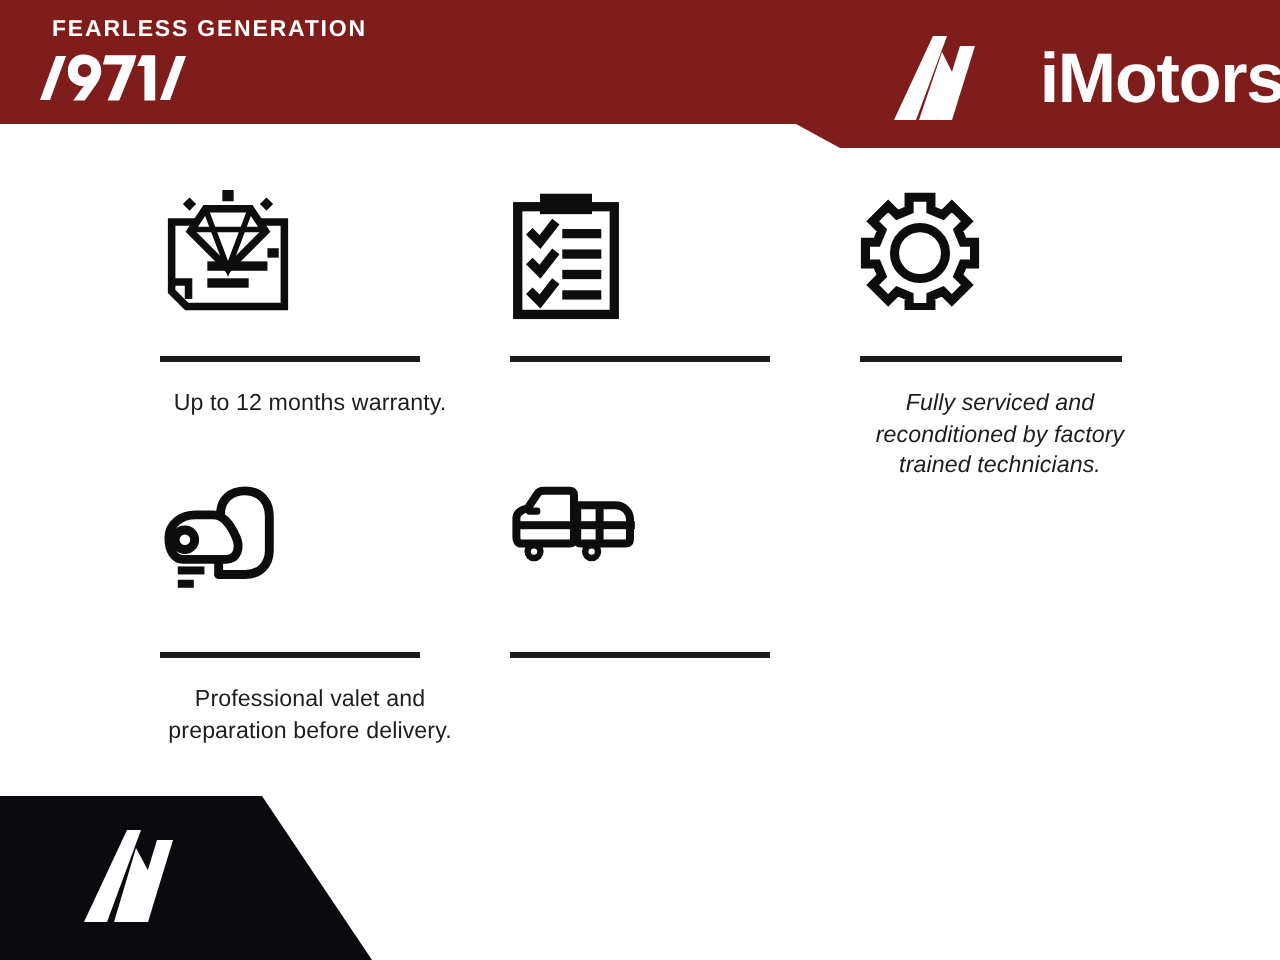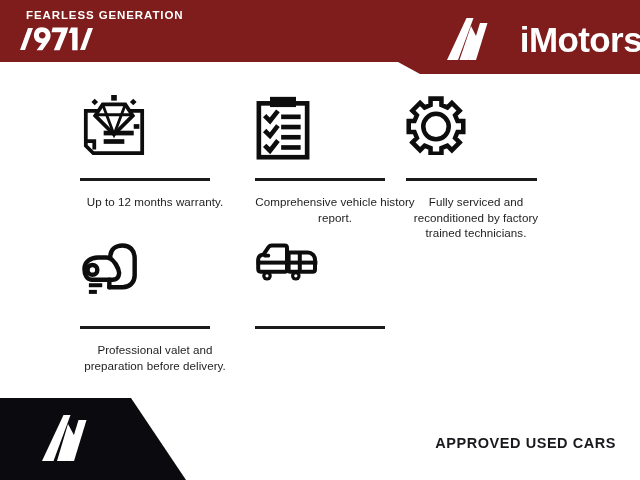--- a/index.html
+++ b/index.html
@@ -46,21 +46,21 @@
   .features{
     position:absolute;left:0;top:95px;width:640px;
   }
   .frow{position:absolute;left:0;width:640px;}
   .frow.r1{top:0;}
   .frow.r2{top:148px;}
 
   .cell{position:absolute;width:175px;text-align:center;}
   .cell.c1{left:80px;}
   .cell.c2{left:255px;}
-  .cell.c3{left:406px;}
+  .cell.c3{left:430px;font-style:italic;}
 
   .icon-box{height:75px;display:flex;align-items:flex-start;}
   .icon-box svg{display:block;}
   .rule{
     width:130px;height:3px;background:#1b1b1b;margin-top:8px;
   }
   .cell.c3 .rule{width:131px;}
   .cap{
     margin-top:13px;
     font-size:11.6px;line-height:1.34;color:#1d1d1f;
@@ -176,21 +176,20 @@
               <rect x="28" y="54" width="21" height="5"></rect>
             </g>
             <g fill="none" stroke="#0d0d0d" stroke-width="5" stroke-linecap="square">
               <polyline points="12,24 16,28 23,19"></polyline>
               <polyline points="12,40 16,44 23,35"></polyline>
               <polyline points="12,56 16,60 23,51"></polyline>
             </g>
           </svg>
         </div>
         <div class="rule"></div>
-        <div class="cap">Comprehensive vehicle history report.</div>
       </div>
 
       <div class="cell c3">
         <div class="icon-box">
           <svg viewBox="0 0 66 66" width="60" height="60" aria-hidden="true">
             <g fill="none" stroke="#0d0d0d" stroke-width="5" stroke-linejoin="miter">
               <path d="M27,4 L39,4 L39,11 L45.5,13.7 L50.5,8.7 L59,17.2 L54,22.2 L56.7,28.7 L63,28.7
                        L63,40.7 L56.7,40.7 L54,47.2 L59,52.2 L50.5,60.7 L45.5,55.7 L39,58.4 L39,64.7
                        L27,64.7 L27,58.4 L20.5,55.7 L15.5,60.7 L7,52.2 L12,47.2 L9.3,40.7 L3,40.7
                        L3,28.7 L9.3,28.7 L12,22.2 L7,17.2 L15.5,8.7 L20.5,13.7 L27,11 Z"></path>
@@ -255,15 +254,14 @@
   <div class="bot-mark">
     <svg viewBox="0 0 52 48" width="52" height="48" aria-hidden="true">
       <g fill="#ffffff">
         <polygon points="23.5,1 30.5,1 13.5,47 2.0,47"></polygon>
         <polygon points="28.0,10 35.5,24 26.5,47 17.0,47"></polygon>
         <polygon points="38.5,6 46.5,6 34.0,47 26.0,47"></polygon>
       </g>
     </svg>
   </div>
 
-  <div class="approved">APPROVED USED CARS</div>
 
 </div>
 
 </body></html>

